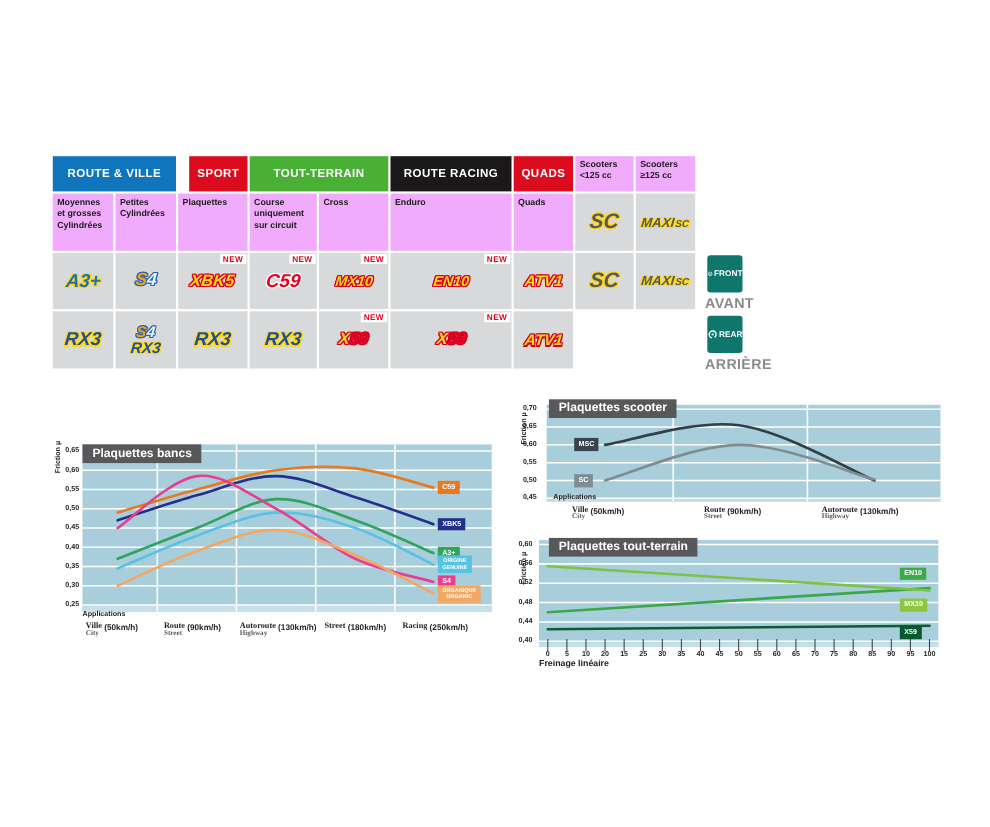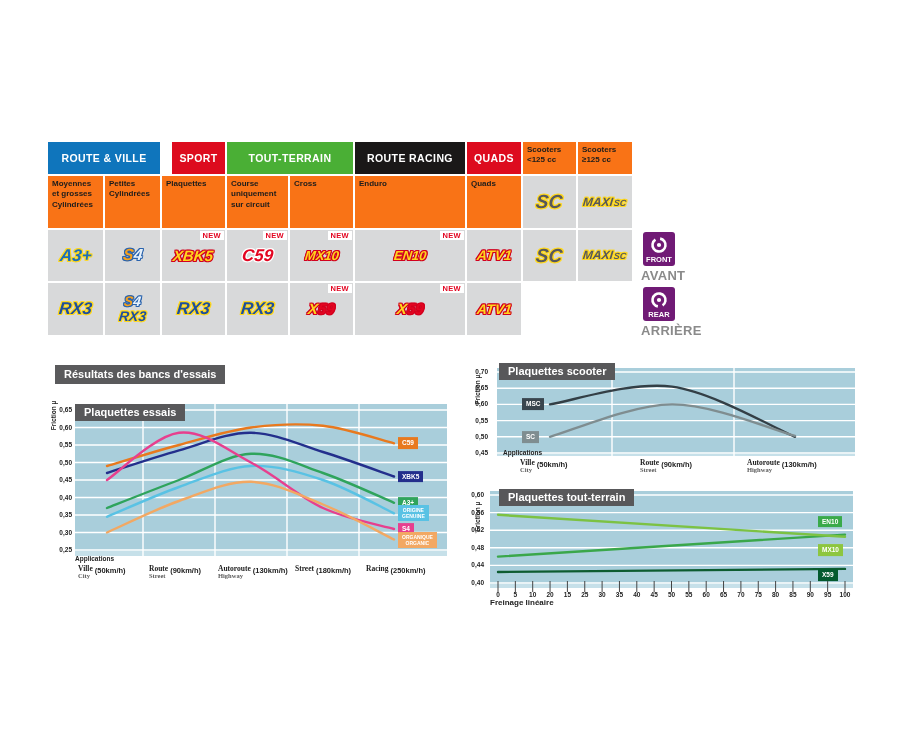--- a/index.html
+++ b/index.html
@@ -5,21 +5,21 @@
   html,body{margin:0;padding:0;background:#fff;}
   #canvas{position:relative;width:900px;height:752px;background:#fff;overflow:hidden;
           font-family:"Liberation Sans","DejaVu Sans",sans-serif;}
 
   
   #cat-table{position:absolute;left:48px;top:142px;display:grid;
     grid-template-columns:55px 55px 63px 61px 63px 110px 54px 53px 54px;
     grid-template-rows:32px 52px 51px 52px;gap:2px;}
   .group-cell{display:flex;align-items:center;justify-content:center;color:#fff;
     font-weight:bold;font-size:10.5px;letter-spacing:.4px;}
-  .sub-cell{background:#f97316;font-size:8px;font-weight:bold;color:#1c1c1c;
+  .sub-cell{background:#f0abfc;font-size:8px;font-weight:bold;color:#1c1c1c;
     padding:3px 2px 0 4px;white-space:pre-line;line-height:1.3;}
   .logo-cell{background:#d8d9da;position:relative;display:flex;flex-direction:column;
     align-items:center;justify-content:center;}
   .new-badge{position:absolute;top:1px;right:1px;background:#fff;color:#e30521;
     font-weight:bold;font-size:7.5px;padding:0 3px;letter-spacing:.3px;}
   .logo{display:block;font-weight:bold;font-style:italic;transform:skewX(-6deg);line-height:1.05;}
   .stacked .logo{font-size:14px !important;}
   .out-yellow{text-shadow:-1px -1px 0 #ffd81e,1px -1px 0 #ffd81e,-1px 1px 0 #ffd81e,1px 1px 0 #ffd81e,-1px 0 0 #ffd81e,1px 0 0 #ffd81e,0 -1px 0 #ffd81e,0 1px 0 #ffd81e;}
   .out-red{text-shadow:-1px -1px 0 #d2001e,1px -1px 0 #d2001e,-1px 1px 0 #d2001e,1px 1px 0 #d2001e,-1px 0 0 #d2001e,1px 0 0 #d2001e,0 -1px 0 #d2001e,0 1px 0 #d2001e;}
   .out-white{text-shadow:-1px -1px 0 #fff,1px -1px 0 #fff,-1px 1px 0 #fff,1px 1px 0 #fff,-1px 0 0 #fff,1px 0 0 #fff,0 -1px 0 #fff,0 1px 0 #fff;}
@@ -34,22 +34,22 @@
   .lg-c59{color:#e30521;font-size:17px;}
   .lg-mx10,.lg-en10{color:#ffd51e;font-size:13px;}
   .lg-atv1{color:#ffd51e;font-size:14px;}
   .lg-rx3{color:#1e4f9c;font-size:17px;}
   .lg-x59{color:#e30521;font-size:15px;}
   .lg-x59::first-letter{color:#ffd51e;}
 
   
   .pos-block{position:absolute;left:641px;width:36px;text-align:center;}
   #front-block{top:232px;} #rear-block{top:287px;}
-  .pos-box{background:#701a75;border-radius:3px;width:32px;height:34px;margin:0 auto;
-    display:flex;flex-direction:column;align-items:center;justify-content:center;gap:1px;}
+  .pos-box{background:#0f766e;border-radius:3px;width:32px;height:34px;margin:0 auto;
+    display:flex;flex-direction:row;align-items:center;justify-content:center;gap:1px;}
   .pos-label{color:#fff;font-size:7.5px;font-weight:bold;line-height:1;}
   .pos-caption{color:#8a8a8a;font-size:13px;font-weight:bold;margin-top:2px;letter-spacing:.3px;}
 
   
   .section-title{position:absolute;left:55px;top:365px;background:#5a5a5c;color:#fff;
     font-weight:bold;font-size:11px;padding:3px 9px 4px;}
   .chart-title{position:absolute;background:#58585a;color:#fff;font-weight:bold;
     font-size:11px;padding:2px 9px 3px;z-index:3;}
   #title-route{left:75px;top:404px;}
   #title-scooter{left:499px;top:363px;}
@@ -180,23 +180,22 @@
     <div class="pos-box">
       <svg width="20" height="20" viewBox="0 0 20 20">
         <circle cx="10" cy="10" r="6.5" fill="none" stroke="#fff" stroke-width="2.6" stroke-dasharray="35 6" transform="rotate(100 10 10)"></circle>
         <circle cx="10" cy="10" r="2.1" fill="#fff"></circle>
       </svg>
       <div class="pos-label">REAR</div>
     </div>
     <div class="pos-caption">ARRIÈRE</div>
   </div>
 
-  <div class="section-title">Résultats des bancs d'essais</div>
-
-  <div class="chart-title" id="title-route">Plaquettes essais</div>
+
+  <div class="chart-title" id="title-route">Plaquettes bancs</div>
   <div class="chart-title" id="title-scooter">Plaquettes scooter</div>
   <div class="chart-title" id="title-tt">Plaquettes tout-terrain</div>
   <div class="ylab" id="ylab-route">Friction µ</div>
   <div class="ylab" id="ylab-scooter">Friction µ</div>
   <div class="ylab" id="ylab-tt">Friction µ</div>
 
   <svg id="charts-layer" width="900" height="752">
       <rect x="75" y="404" width="372" height="152" fill="#a9cedb"></rect>
       <rect x="75" y="551" width="372" height="5" fill="#c6e0e9"></rect>
       <line x1="75" x2="447" y1="410" y2="410" stroke="#fff" stroke-width="1.4"></line>

